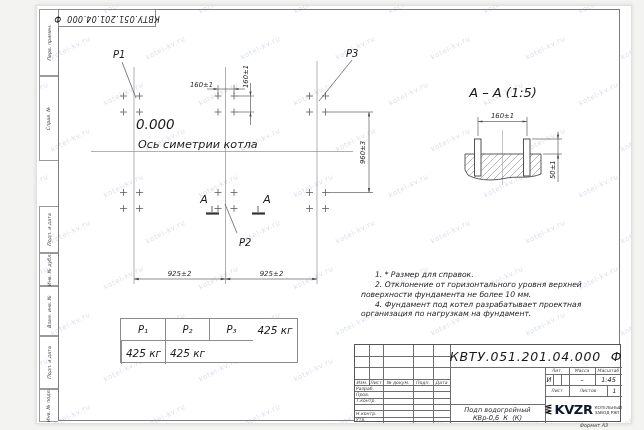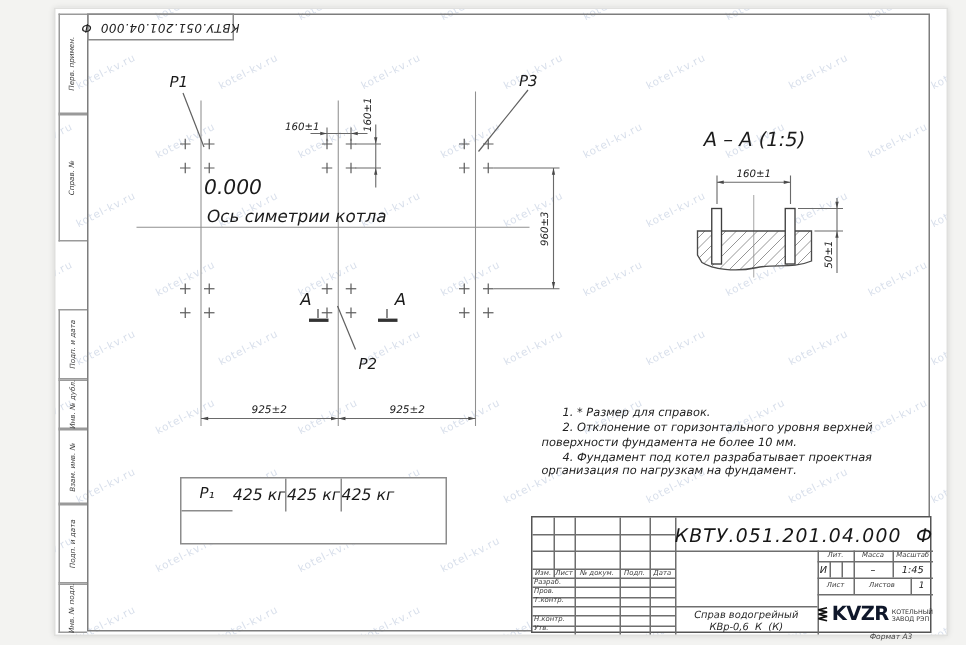--- a/index.html
+++ b/index.html
@@ -51,21 +51,21 @@
   .arw{fill:#4a4a4a;}
   
   .notes{
     position:absolute;left:324px;top:264px;width:272px;z-index:3;
     font-size:7.6px;line-height:1.3;color:#222;font-style:italic;
   }
   .notes p{margin:0;text-indent:14px;}
   
   .wtable{
     position:absolute;left:83px;top:312px;width:178px;height:45px;z-index:3;
-    display:grid;grid-template-columns:repeat(5,1fr);grid-template-rows:22px 23px;
+    display:grid;grid-template-columns:repeat(4,1fr);grid-template-rows:22px 23px;
     border:1px solid #8c8c8c;box-sizing:border-box;background:#fff;
   }
   .wtable .cell{
     display:flex;align-items:center;justify-content:center;
     border-left:1px solid #8c8c8c;font-style:italic;color:#1b1b1b;
     white-space:pre;
   }
   .wtable .cell.c0{border-left:none;}
   .wtable .hd{font-size:10px;border-bottom:1px solid #8c8c8c;}
   .wtable .vl{font-size:10.5px;}
@@ -355,20 +355,22 @@
   </svg>
 
   <div class="notes">
     <p>1. * Размер для справок.</p>
     <p>2. Отклонение от горизонтального уровня верхней поверхности фундамента не более 10 мм.</p>
     <p>4. Фундамент под котел разрабатывает проектная организация по нагрузкам на фундамент.</p>
   </div>
 
   <div class="wtable">
     <div class="cell hd c0">P₁</div>
+    <div class="cell hd">P₂</div>
+    <div class="cell hd">P₃</div>
     <div class="cell vl c0">425 кг</div>
     <div class="cell vl">425 кг</div>
     <div class="cell vl">425 кг</div>
   </div>
 
   <div class="tb">
 
     <div class="ln" style="left:95px;top:0;width:1px;height:78px"></div>
     <div class="ln" style="left:190px;top:22px;width:1px;height:56px"></div>
     <div class="ln" style="left:95px;top:22px;width:172px;height:1px"></div>
@@ -403,21 +405,21 @@
     <div class="txt lbl" style="left:78px;top:34px;width:17px;height:6px">Дата</div>
 
     <div class="txt lbl" style="left:1px;top:40px;width:27px;height:6.3px;justify-content:flex-start">Разраб.</div>
     <div class="txt lbl" style="left:1px;top:46.3px;width:27px;height:6.3px;justify-content:flex-start">Пров.</div>
     <div class="txt lbl" style="left:1px;top:52.6px;width:27px;height:6.3px;justify-content:flex-start">Т.контр.</div>
     <div class="txt lbl" style="left:1px;top:65.3px;width:27px;height:6.3px;justify-content:flex-start">Н.контр.</div>
     <div class="txt lbl" style="left:1px;top:71.6px;width:27px;height:6.3px;justify-content:flex-start">Утв.</div>
 
     <div class="tb-doc">КВТУ.051.201.04.000  Ф</div>
     <div class="tb-prod">
-      <span>Справ водогрейный</span>
+      <span>Подп водогрейный</span>
       <span>КВр-0,6  К  (К)</span>
     </div>
 
     <div class="txt lbl" style="left:190px;top:22px;width:24px;height:7px">Лит.</div>
     <div class="txt lbl" style="left:214px;top:22px;width:26px;height:7px">Масса</div>
     <div class="txt lbl" style="left:240px;top:22px;width:27px;height:7px">Масштаб</div>
     <div class="txt" style="left:190px;top:29px;width:8px;height:11px;font-size:6.5px">И</div>
     <div class="txt" style="left:214px;top:29px;width:26px;height:11px;font-size:6.5px">–</div>
     <div class="txt" style="left:240px;top:29px;width:27px;height:11px;font-size:6.5px">1:45</div>
 

